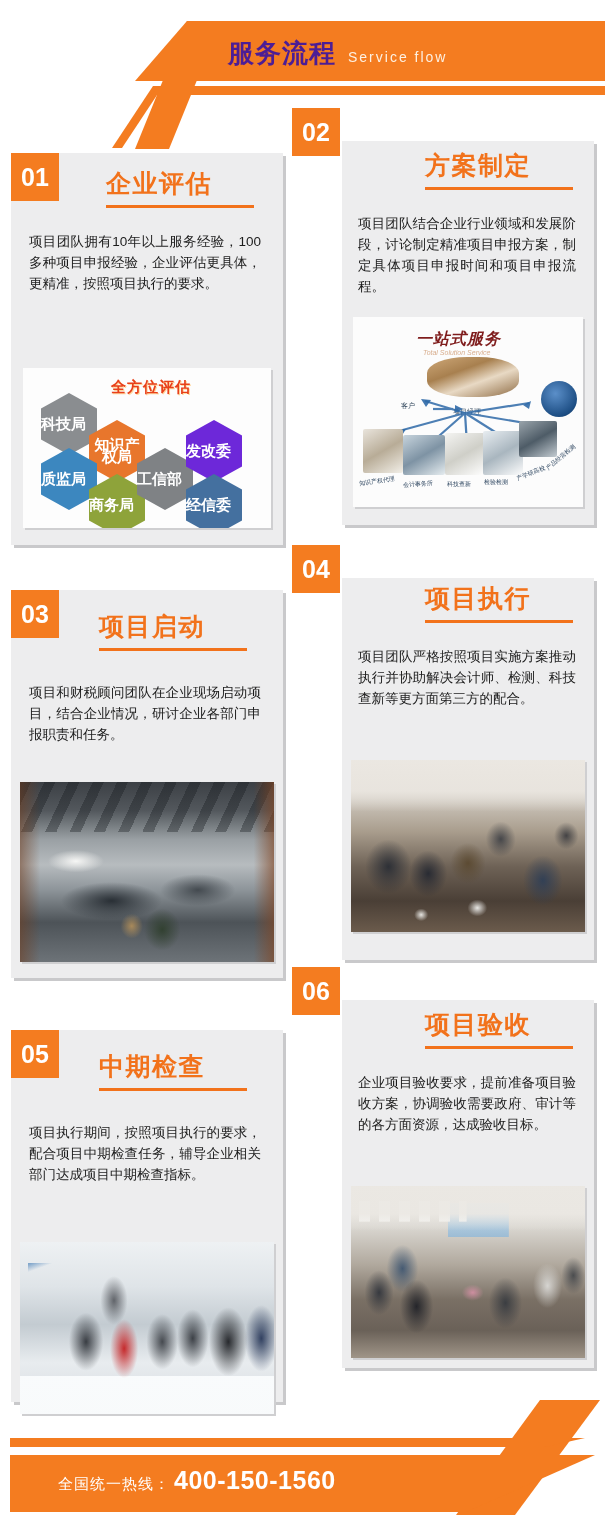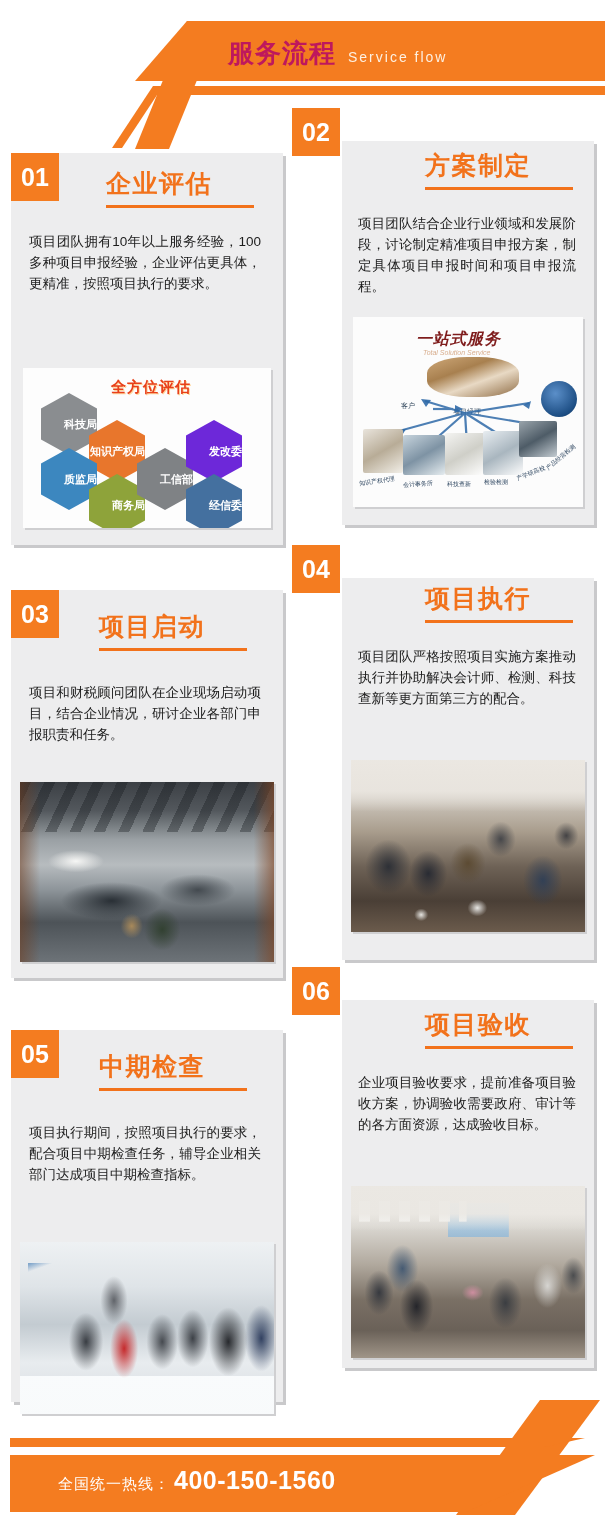--- a/index.html
+++ b/index.html
@@ -30,21 +30,21 @@
     -webkit-clip-path: polygon(52px 0, 86px 0, 34px 128px, 0 128px);
     clip-path: polygon(52px 0, 86px 0, 34px 128px, 0 128px);
   }
   .hdr-diag2 {
     position: absolute; left: 112px; top: 86px; width: 60px; height: 62px;
     background: #F47C20;
     -webkit-clip-path: polygon(41px 0, 51px 0, 10px 62px, 0 62px);
     clip-path: polygon(41px 0, 51px 0, 10px 62px, 0 62px);
   }
   .hdr-text { position: absolute; left: 228px; top: 36px; display: flex; align-items: baseline; gap: 12px; }
-  .hdr-cn { font-size: 26px; font-weight: bold; color: #be185d; letter-spacing: 1px; }
+  .hdr-cn { font-size: 26px; font-weight: bold; color: #4c1d95; letter-spacing: 1px; }
   .hdr-en { font-size: 14px; color: #fdf0e2; letter-spacing: 2px; }
 
   
   .card { position: absolute; }
   .card-body {
     position: absolute; left: 0; top: 0; width: 100%; height: 100%;
     background: #ededee; box-shadow: 3px 3px 0 #c9c9cb;
   }
   .badge {
     position: absolute; width: 48px; height: 48px; background: #F47C20;
@@ -71,22 +71,22 @@
   
   .hexwrap { position: absolute; background: #fdfdfd; overflow: hidden; }
   .hex-title {
     position: absolute; font-size: 15px; font-weight: bold; color: #E8401A;
     letter-spacing: 1px; text-shadow: 1px 1px 0 #ffd8a0;
   }
   .hex {
     position: absolute; width: 56px; height: 62px;
     -webkit-clip-path: polygon(50% 0, 100% 25%, 100% 75%, 50% 100%, 0 75%, 0 25%);
     clip-path: polygon(50% 0, 100% 25%, 100% 75%, 50% 100%, 0 75%, 0 25%);
-    display: flex; align-items: center; justify-content: flex-end;
-    color: #fff; font-size: 11px; font-weight: bold; line-height: 12px;
+    display: flex; align-items: center; justify-content: flex-start;
+    color: #fff; font-size: 15px; font-weight: bold; line-height: 12px;
     text-align: center;
   }
 
   
   .svcwrap { position: absolute; background: #fcfcfc; overflow: hidden; }
   .svc-title {
     position: absolute; font-size: 16px; font-weight: bold; color: #7f1d1d;
     font-style: italic; letter-spacing: 1px;
   }
   .svc-sub { position: absolute; font-size: 7px; color: #d8ae8e; font-style: italic; }

